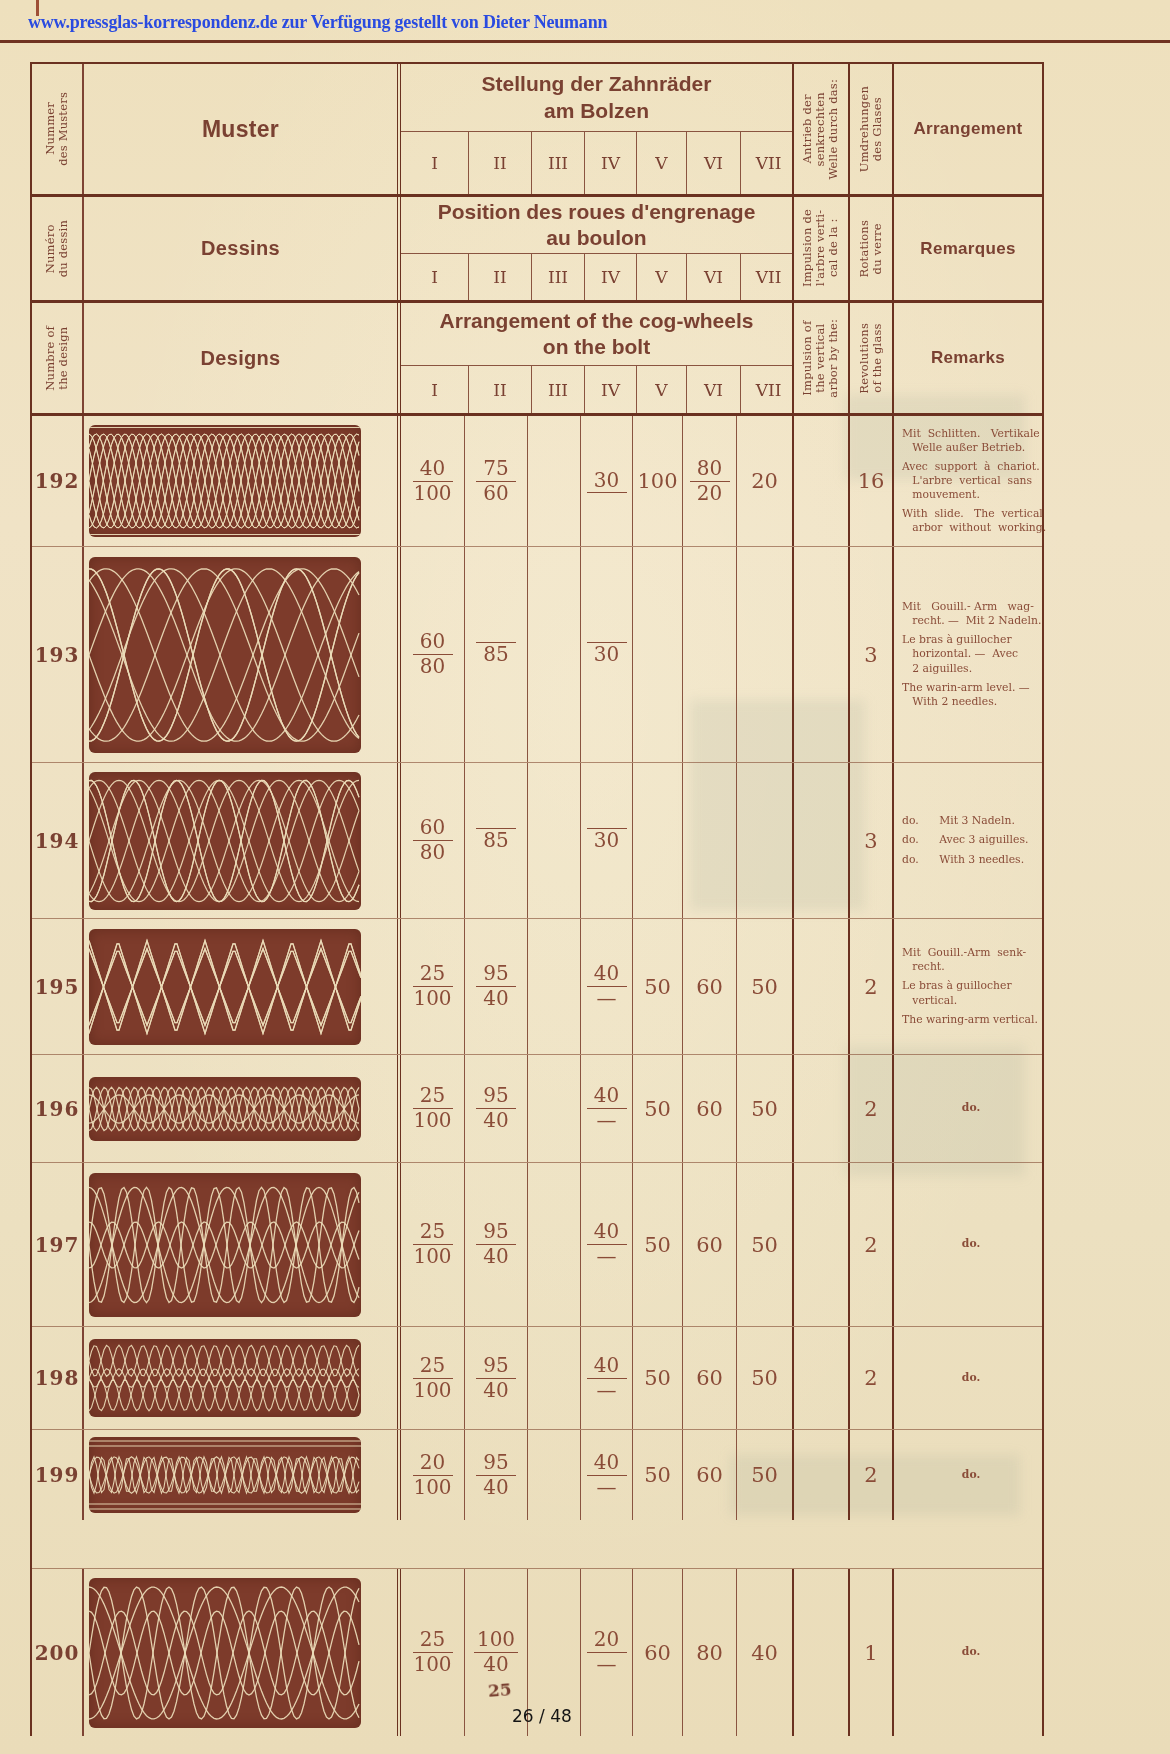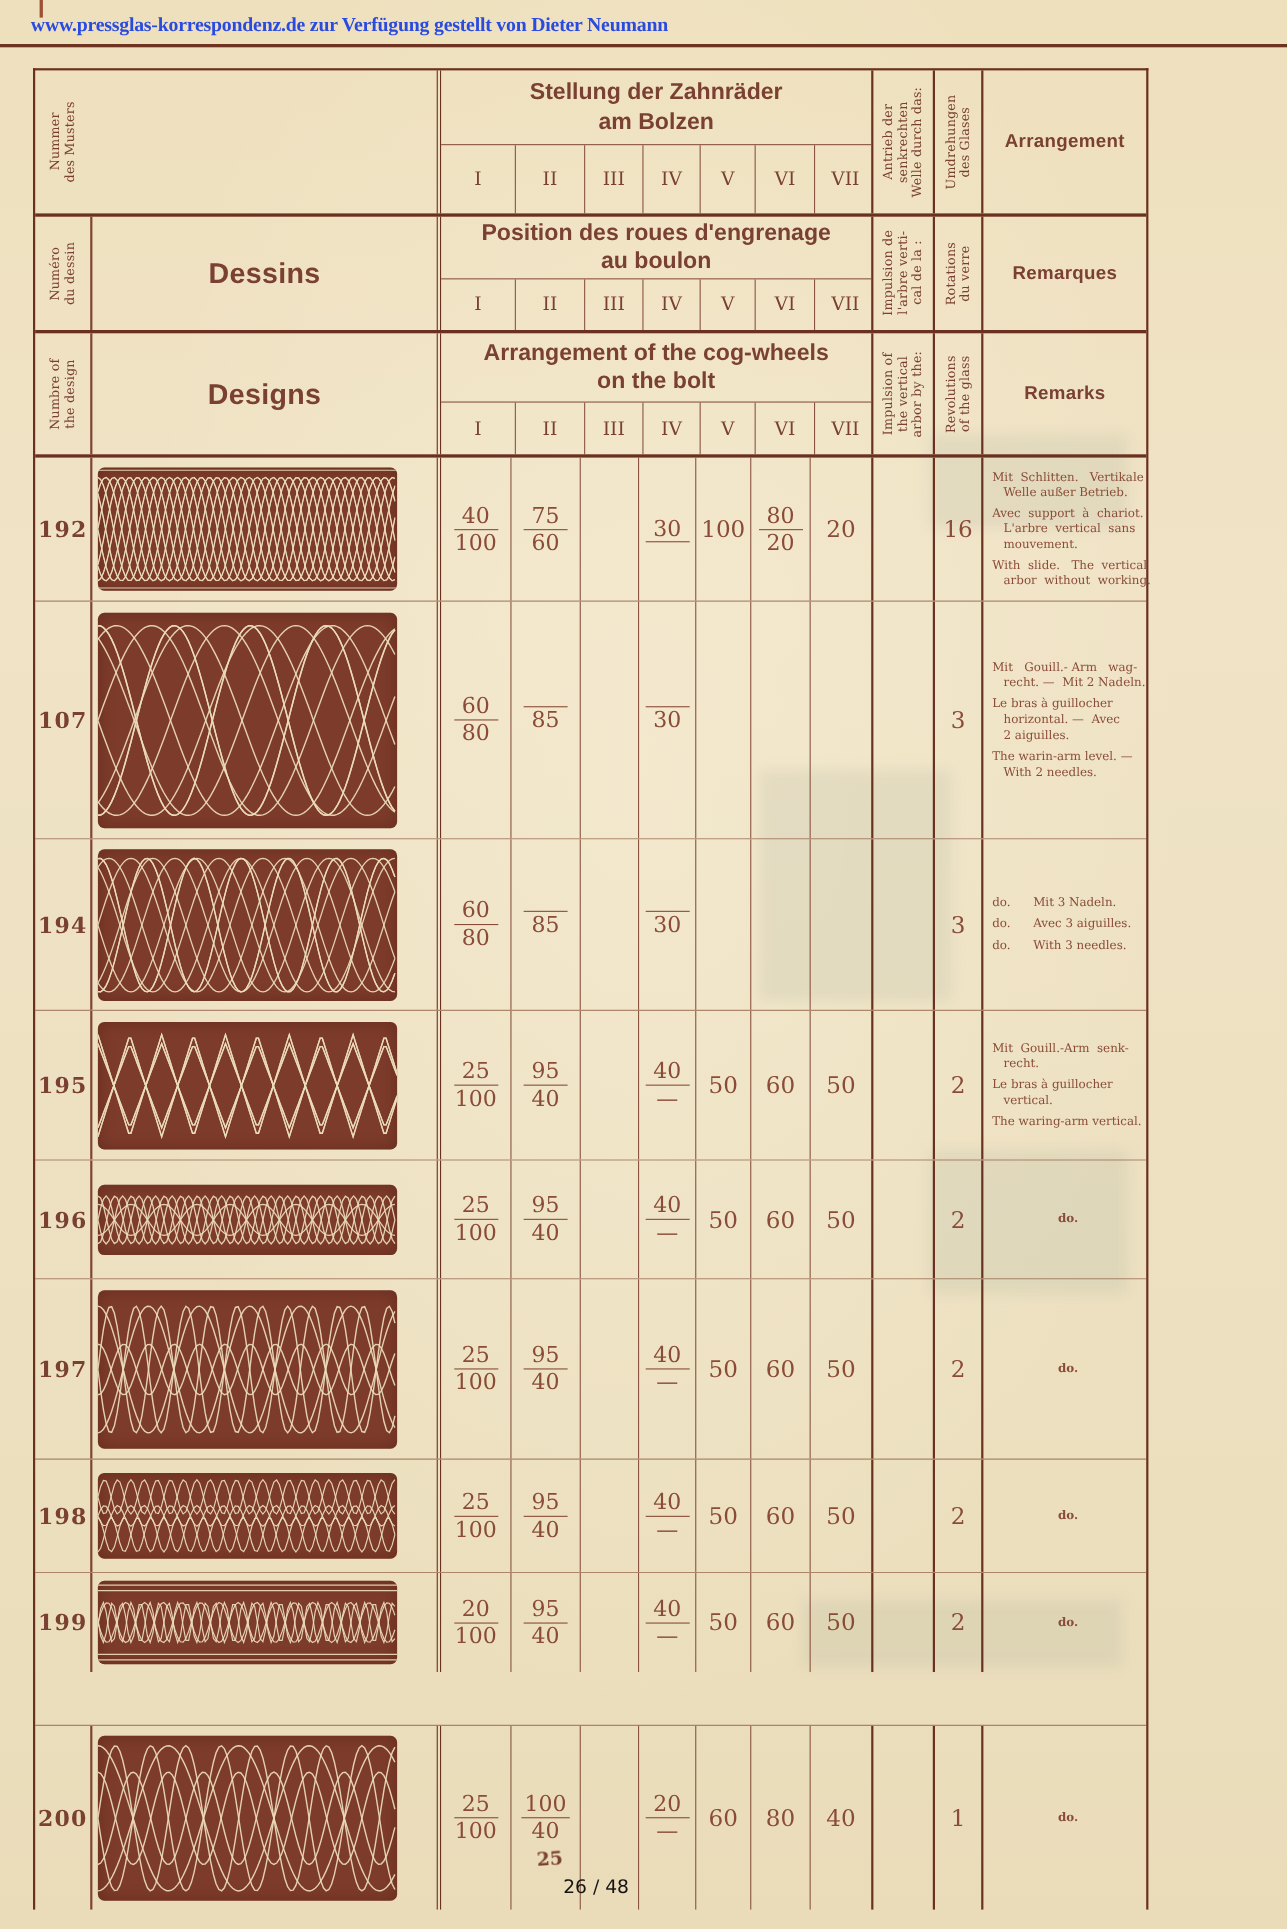--- a/index.html
+++ b/index.html
@@ -31,21 +31,21 @@
   .c-rem{border-left:2.5px solid var(--lnh);}
 
   
   .hrow1,.hrow2{border-top:3px solid var(--lnh);}
   .hrow0{height:130px}.hrow1{height:103px}.hrow2{height:110px}
   .vlab{writing-mode:vertical-rl;transform:rotate(180deg);white-space:pre-line;
         font-family:"DejaVu Serif", serif;font-size:11.5px;line-height:1.15;
         color:var(--ink);text-align:center;letter-spacing:.2px;}
   .biglab{font-weight:700;color:var(--ink);letter-spacing:.3px;}
   .lab-xl{font-size:23px;}
-  .lab-lg{font-size:26px;}
+  .lab-lg{font-size:20px;}
   .lab-md{font-size:17px;}
   .c-gear-group{display:flex;flex-direction:column;align-items:stretch;justify-content:flex-start;}
   .gear-title{flex:1;display:flex;align-items:center;justify-content:center;text-align:center;
               white-space:pre-line;font-weight:700;font-size:21px;color:var(--ink);line-height:1.25;}
   .gear-subrow{display:grid;grid-template-columns:67px 63px 53px 52px 50px 54px 56px;
                border-top:1.5px solid var(--ln);}
   .hrow0 .gear-subrow{height:62px}.hrow1 .gear-subrow{height:46px}.hrow2 .gear-subrow{height:47px}
   .gcol{display:flex;align-items:center;justify-content:center;border-left:1px solid var(--ln);
         font-family:"DejaVu Serif", serif;font-size:17px;color:var(--ink);}
   .gcol:first-child{border-left:none;}
@@ -92,20 +92,23 @@
   <div class="ghost" style="left:690px;top:700px;width:175px;height:210px;"></div>
   <div class="ghost" style="left:845px;top:1046px;width:180px;height:130px;"></div>
   <div class="ghost" style="left:730px;top:1455px;width:290px;height:60px;"></div>
 
   <div class="table">
 
     <div class="grid hrow0">
       <div class="cell c-num">
         <div class="vlab">Nummer
 des Musters</div>
+      </div>
+      <div class="cell c-pat">
+        <div class="biglab lab-xl">Muster</div>
       </div>
       <div class="cell c-gear-group" style="grid-column:3 / span 7;">
         <div class="gear-title">Stellung der Zahnräder
 am Bolzen</div>
         <div class="gear-subrow">
           <div class="gcol">I</div>
           <div class="gcol">II</div>
           <div class="gcol">III</div>
           <div class="gcol">IV</div>
           <div class="gcol">V</div>
@@ -273,21 +276,21 @@
    L'arbre  vertical  sans
    mouvement.</p>
               <p>With  slide.   The  vertical
    arbor  without  working.</p>
             </div>
       </div>
     </div>
 
     <div class="grid trow" style="height: 215px;">
       <div class="cell c-num">
-        <span class="num">107</span>
+        <span class="num">193</span>
       </div>
       <div class="cell c-pat-body">
         <div class="patblock" style="height: 196px;">
           <svg xmlns="http://www.w3.org/2000/svg" viewBox="0 0 272 196" width="272" height="196">
                 <path d="M0.0,98.0 L2.5,104.9 L5.0,111.8 L7.5,118.5 L10.0,125.2 L12.5,131.6 L15.0,137.9 L17.5,143.9 L20.0,149.6 L22.5,154.9 L25.0,160.0 L27.5,164.6 L30.0,168.7 L32.5,172.5 L35.0,175.7 L37.5,178.4 L40.0,180.7 L42.5,182.4 L45.0,183.5 L47.5,184.1 L50.0,184.2 L52.5,183.7 L55.0,182.6 L57.5,181.1 L60.0,178.9 L62.5,176.3 L65.0,173.1 L67.5,169.5 L70.0,165.4 L72.5,160.9 L75.0,156.0 L77.5,150.7 L80.0,145.0 L82.5,139.1 L85.0,132.9 L87.5,126.5 L90.0,119.9 L92.5,113.1 L95.0,106.3 L97.5,99.4 L100.0,92.5 L102.5,85.6 L105.0,78.8 L107.5,72.1 L110.0,65.6 L112.5,59.3 L115.0,53.3 L117.5,47.5 L120.0,42.1 L122.5,37.0 L125.0,32.3 L127.5,28.1 L130.0,24.3 L132.5,20.9 L135.0,18.1 L137.5,15.7 L140.0,13.9 L142.5,12.7 L145.0,11.9 L147.5,11.8 L150.0,12.2 L152.5,13.1 L155.0,14.6 L157.5,16.6 L160.0,19.1 L162.5,22.2 L165.0,25.7 L167.5,29.7 L170.0,34.2 L172.5,39.0 L175.0,44.2 L177.5,49.8 L180.0,55.7 L182.5,61.8 L185.0,68.2 L187.5,74.8 L190.0,81.5 L192.5,88.3 L195.0,95.2 L197.5,102.1 L200.0,109.0 L202.5,115.8 L205.0,122.5 L207.5,129.1 L210.0,135.4 L212.5,141.5 L215.0,147.3 L217.5,152.8 L220.0,158.0 L222.5,162.8 L225.0,167.1 L227.5,171.0 L230.0,174.5 L232.5,177.4 L235.0,179.8 L237.5,181.8 L240.0,183.1 L242.5,184.0 L245.0,184.2 L247.5,184.0 L250.0,183.1 L252.5,181.8 L255.0,179.8 L257.5,177.4 L260.0,174.5 L262.5,171.0 L265.0,167.1 L267.5,162.8 L270.0,158.0" fill="none" stroke="#ecdcb8" stroke-width="1.3" opacity="0.92"></path>
                 <path d="M0.0,98.0 L2.5,91.1 L5.0,84.2 L7.5,77.5 L10.0,70.8 L12.5,64.4 L15.0,58.1 L17.5,52.1 L20.0,46.4 L22.5,41.1 L25.0,36.0 L27.5,31.4 L30.0,27.3 L32.5,23.5 L35.0,20.3 L37.5,17.6 L40.0,15.3 L42.5,13.6 L45.0,12.5 L47.5,11.9 L50.0,11.8 L52.5,12.3 L55.0,13.4 L57.5,14.9 L60.0,17.1 L62.5,19.7 L65.0,22.9 L67.5,26.5 L70.0,30.6 L72.5,35.1 L75.0,40.0 L77.5,45.3 L80.0,51.0 L82.5,56.9 L85.0,63.1 L87.5,69.5 L90.0,76.1 L92.5,82.9 L95.0,89.7 L97.5,96.6 L100.0,103.5 L102.5,110.4 L105.0,117.2 L107.5,123.9 L110.0,130.4 L112.5,136.7 L115.0,142.7 L117.5,148.5 L120.0,153.9 L122.5,159.0 L125.0,163.7 L127.5,167.9 L130.0,171.7 L132.5,175.1 L135.0,177.9 L137.5,180.3 L140.0,182.1 L142.5,183.3 L145.0,184.1 L147.5,184.2 L150.0,183.8 L152.5,182.9 L155.0,181.4 L157.5,179.4 L160.0,176.9 L162.5,173.8 L165.0,170.3 L167.5,166.3 L170.0,161.8 L172.5,157.0 L175.0,151.8 L177.5,146.2 L180.0,140.3 L182.5,134.2 L185.0,127.8 L187.5,121.2 L190.0,114.5 L192.5,107.7 L195.0,100.8 L197.5,93.9 L200.0,87.0 L202.5,80.2 L205.0,73.5 L207.5,66.9 L210.0,60.6 L212.5,54.5 L215.0,48.7 L217.5,43.2 L220.0,38.0 L222.5,33.2 L225.0,28.9 L227.5,25.0 L230.0,21.5 L232.5,18.6 L235.0,16.2 L237.5,14.2 L240.0,12.9 L242.5,12.0 L245.0,11.8 L247.5,12.0 L250.0,12.9 L252.5,14.2 L255.0,16.2 L257.5,18.6 L260.0,21.5 L262.5,25.0 L265.0,28.9 L267.5,33.2 L270.0,38.0" fill="none" stroke="#ecdcb8" stroke-width="1.3" opacity="0.92"></path>
                 <path d="M0.0,173.1 L2.5,169.5 L5.0,165.4 L7.5,160.9 L10.0,156.0 L12.5,150.7 L15.0,145.0 L17.5,139.1 L20.0,132.9 L22.5,126.5 L25.0,119.9 L27.5,113.1 L30.0,106.3 L32.5,99.4 L35.0,92.5 L37.5,85.6 L40.0,78.8 L42.5,72.1 L45.0,65.6 L47.5,59.3 L50.0,53.3 L52.5,47.5 L55.0,42.1 L57.5,37.0 L60.0,32.3 L62.5,28.1 L65.0,24.3 L67.5,20.9 L70.0,18.1 L72.5,15.7 L75.0,13.9 L77.5,12.7 L80.0,11.9 L82.5,11.8 L85.0,12.2 L87.5,13.1 L90.0,14.6 L92.5,16.6 L95.0,19.1 L97.5,22.2 L100.0,25.7 L102.5,29.7 L105.0,34.2 L107.5,39.0 L110.0,44.2 L112.5,49.8 L115.0,55.7 L117.5,61.8 L120.0,68.2 L122.5,74.8 L125.0,81.5 L127.5,88.3 L130.0,95.2 L132.5,102.1 L135.0,109.0 L137.5,115.8 L140.0,122.5 L142.5,129.1 L145.0,135.4 L147.5,141.5 L150.0,147.3 L152.5,152.8 L155.0,158.0 L157.5,162.8 L160.0,167.1 L162.5,171.0 L165.0,174.5 L167.5,177.4 L170.0,179.8 L172.5,181.8 L175.0,183.1 L177.5,184.0 L180.0,184.2 L182.5,184.0 L185.0,183.1 L187.5,181.8 L190.0,179.8 L192.5,177.4 L195.0,174.5 L197.5,171.0 L200.0,167.1 L202.5,162.8 L205.0,158.0 L207.5,152.8 L210.0,147.3 L212.5,141.5 L215.0,135.4 L217.5,129.1 L220.0,122.5 L222.5,115.8 L225.0,109.0 L227.5,102.1 L230.0,95.2 L232.5,88.3 L235.0,81.5 L237.5,74.8 L240.0,68.2 L242.5,61.8 L245.0,55.7 L247.5,49.8 L250.0,44.2 L252.5,39.0 L255.0,34.2 L257.5,29.7 L260.0,25.7 L262.5,22.2 L265.0,19.1 L267.5,16.6 L270.0,14.6" fill="none" stroke="#ecdcb8" stroke-width="1.3" opacity="0.92"></path>
                 <path d="M0.0,22.9 L2.5,26.5 L5.0,30.6 L7.5,35.1 L10.0,40.0 L12.5,45.3 L15.0,51.0 L17.5,56.9 L20.0,63.1 L22.5,69.5 L25.0,76.1 L27.5,82.9 L30.0,89.7 L32.5,96.6 L35.0,103.5 L37.5,110.4 L40.0,117.2 L42.5,123.9 L45.0,130.4 L47.5,136.7 L50.0,142.7 L52.5,148.5 L55.0,153.9 L57.5,159.0 L60.0,163.7 L62.5,167.9 L65.0,171.7 L67.5,175.1 L70.0,177.9 L72.5,180.3 L75.0,182.1 L77.5,183.3 L80.0,184.1 L82.5,184.2 L85.0,183.8 L87.5,182.9 L90.0,181.4 L92.5,179.4 L95.0,176.9 L97.5,173.8 L100.0,170.3 L102.5,166.3 L105.0,161.8 L107.5,157.0 L110.0,151.8 L112.5,146.2 L115.0,140.3 L117.5,134.2 L120.0,127.8 L122.5,121.2 L125.0,114.5 L127.5,107.7 L130.0,100.8 L132.5,93.9 L135.0,87.0 L137.5,80.2 L140.0,73.5 L142.5,66.9 L145.0,60.6 L147.5,54.5 L150.0,48.7 L152.5,43.2 L155.0,38.0 L157.5,33.2 L160.0,28.9 L162.5,25.0 L165.0,21.5 L167.5,18.6 L170.0,16.2 L172.5,14.2 L175.0,12.9 L177.5,12.0 L180.0,11.8 L182.5,12.0 L185.0,12.9 L187.5,14.2 L190.0,16.2 L192.5,18.6 L195.0,21.5 L197.5,25.0 L200.0,28.9 L202.5,33.2 L205.0,38.0 L207.5,43.2 L210.0,48.7 L212.5,54.5 L215.0,60.6 L217.5,66.9 L220.0,73.5 L222.5,80.2 L225.0,87.0 L227.5,93.9 L230.0,100.8 L232.5,107.7 L235.0,114.5 L237.5,121.2 L240.0,127.8 L242.5,134.2 L245.0,140.3 L247.5,146.2 L250.0,151.8 L252.5,157.0 L255.0,161.8 L257.5,166.3 L260.0,170.3 L262.5,173.8 L265.0,176.9 L267.5,179.4 L270.0,181.4" fill="none" stroke="#ecdcb8" stroke-width="1.3" opacity="0.92"></path>
                 <path d="M0.0,24.3 L2.5,20.9 L5.0,18.1 L7.5,15.7 L10.0,13.9 L12.5,12.7 L15.0,11.9 L17.5,11.8 L20.0,12.2 L22.5,13.1 L25.0,14.6 L27.5,16.6 L30.0,19.1 L32.5,22.2 L35.0,25.7 L37.5,29.7 L40.0,34.2 L42.5,39.0 L45.0,44.2 L47.5,49.8 L50.0,55.7 L52.5,61.8 L55.0,68.2 L57.5,74.8 L60.0,81.5 L62.5,88.3 L65.0,95.2 L67.5,102.1 L70.0,109.0 L72.5,115.8 L75.0,122.5 L77.5,129.1 L80.0,135.4 L82.5,141.5 L85.0,147.3 L87.5,152.8 L90.0,158.0 L92.5,162.8 L95.0,167.1 L97.5,171.0 L100.0,174.5 L102.5,177.4 L105.0,179.8 L107.5,181.8 L110.0,183.1 L112.5,184.0 L115.0,184.2 L117.5,184.0 L120.0,183.1 L122.5,181.8 L125.0,179.8 L127.5,177.4 L130.0,174.5 L132.5,171.0 L135.0,167.1 L137.5,162.8 L140.0,158.0 L142.5,152.8 L145.0,147.3 L147.5,141.5 L150.0,135.4 L152.5,129.1 L155.0,122.5 L157.5,115.8 L160.0,109.0 L162.5,102.1 L165.0,95.2 L167.5,88.3 L170.0,81.5 L172.5,74.8 L175.0,68.2 L177.5,61.8 L180.0,55.7 L182.5,49.8 L185.0,44.2 L187.5,39.0 L190.0,34.2 L192.5,29.7 L195.0,25.7 L197.5,22.2 L200.0,19.1 L202.5,16.6 L205.0,14.6 L207.5,13.1 L210.0,12.2 L212.5,11.8 L215.0,11.9 L217.5,12.7 L220.0,13.9 L222.5,15.7 L225.0,18.1 L227.5,20.9 L230.0,24.3 L232.5,28.1 L235.0,32.3 L237.5,37.0 L240.0,42.1 L242.5,47.5 L245.0,53.3 L247.5,59.3 L250.0,65.6 L252.5,72.1 L255.0,78.8 L257.5,85.6 L260.0,92.5 L262.5,99.4 L265.0,106.3 L267.5,113.1 L270.0,119.9" fill="none" stroke="#ecdcb8" stroke-width="1.3" opacity="0.92"></path>
                 <path d="M0.0,171.7 L2.5,175.1 L5.0,177.9 L7.5,180.3 L10.0,182.1 L12.5,183.3 L15.0,184.1 L17.5,184.2 L20.0,183.8 L22.5,182.9 L25.0,181.4 L27.5,179.4 L30.0,176.9 L32.5,173.8 L35.0,170.3 L37.5,166.3 L40.0,161.8 L42.5,157.0 L45.0,151.8 L47.5,146.2 L50.0,140.3 L52.5,134.2 L55.0,127.8 L57.5,121.2 L60.0,114.5 L62.5,107.7 L65.0,100.8 L67.5,93.9 L70.0,87.0 L72.5,80.2 L75.0,73.5 L77.5,66.9 L80.0,60.6 L82.5,54.5 L85.0,48.7 L87.5,43.2 L90.0,38.0 L92.5,33.2 L95.0,28.9 L97.5,25.0 L100.0,21.5 L102.5,18.6 L105.0,16.2 L107.5,14.2 L110.0,12.9 L112.5,12.0 L115.0,11.8 L117.5,12.0 L120.0,12.9 L122.5,14.2 L125.0,16.2 L127.5,18.6 L130.0,21.5 L132.5,25.0 L135.0,28.9 L137.5,33.2 L140.0,38.0 L142.5,43.2 L145.0,48.7 L147.5,54.5 L150.0,60.6 L152.5,66.9 L155.0,73.5 L157.5,80.2 L160.0,87.0 L162.5,93.9 L165.0,100.8 L167.5,107.7 L170.0,114.5 L172.5,121.2 L175.0,127.8 L177.5,134.2 L180.0,140.3 L182.5,146.2 L185.0,151.8 L187.5,157.0 L190.0,161.8 L192.5,166.3 L195.0,170.3 L197.5,173.8 L200.0,176.9 L202.5,179.4 L205.0,181.4 L207.5,182.9 L210.0,183.8 L212.5,184.2 L215.0,184.1 L217.5,183.3 L220.0,182.1 L222.5,180.3 L225.0,177.9 L227.5,175.1 L230.0,171.7 L232.5,167.9 L235.0,163.7 L237.5,159.0 L240.0,153.9 L242.5,148.5 L245.0,142.7 L247.5,136.7 L250.0,130.4 L252.5,123.9 L255.0,117.2 L257.5,110.4 L260.0,103.5 L262.5,96.6 L265.0,89.7 L267.5,82.9 L270.0,76.1" fill="none" stroke="#ecdcb8" stroke-width="1.3" opacity="0.92"></path>

